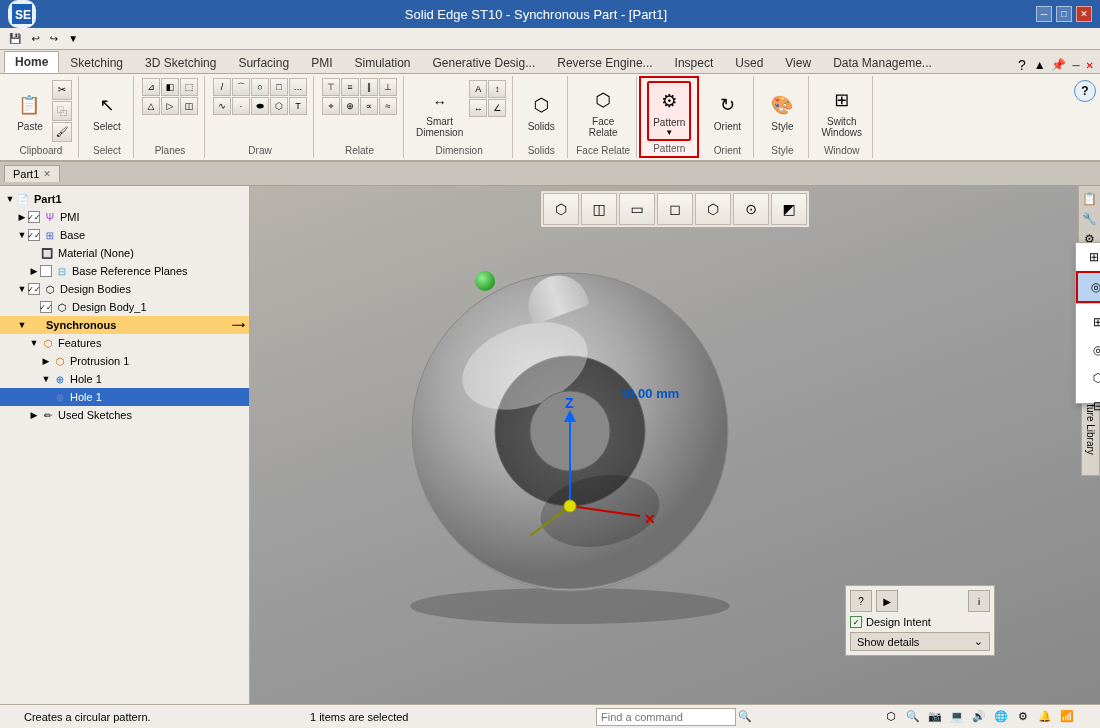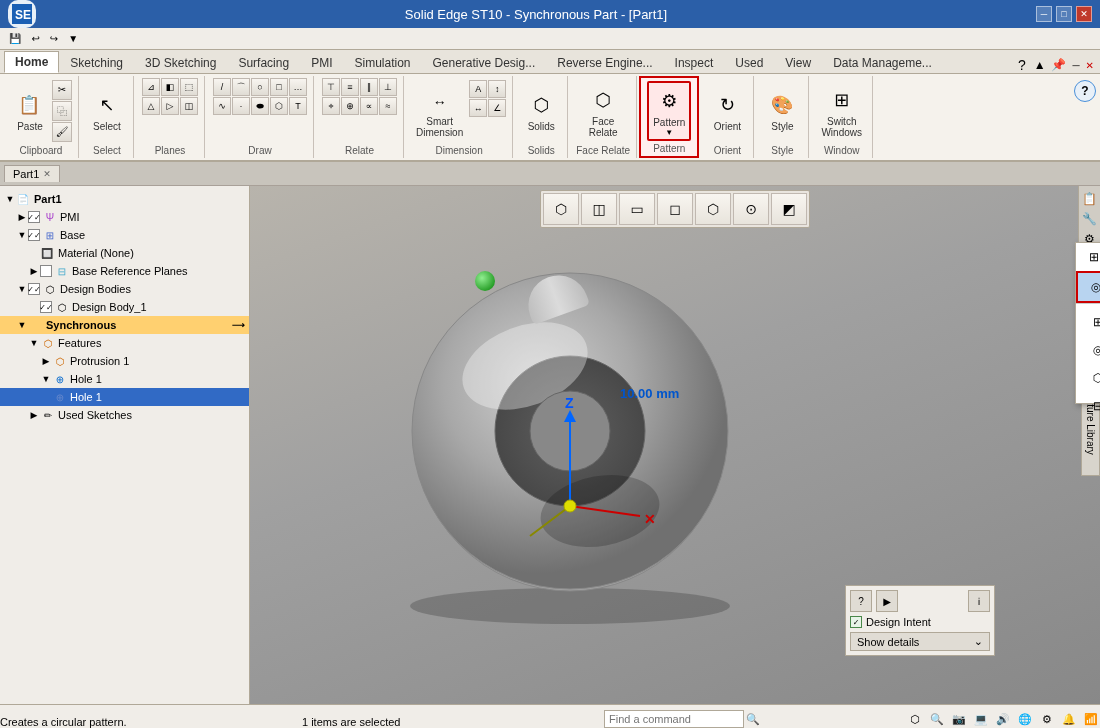--- a/index.html
+++ b/index.html
@@ -233,22 +233,22 @@
     
     #statusbar {
       position: absolute;
       bottom: 0;
       left: 0;
       right: 0;
       height: 24px;
       background: #f0ede8;
       border-top: 1px solid #b0a898;
       display: flex;
-      align-items: flex-end;
-      padding: 0 0;
+      align-items: center;
+      padding: 0 24px;
       font-size: 11px;
       gap: 16px;
     }
     .sb-status { flex: 1; }
     .sb-selection { flex: 1; }
     .sb-search {
       flex: 1;
       display: flex;
       align-items: center;
     }

